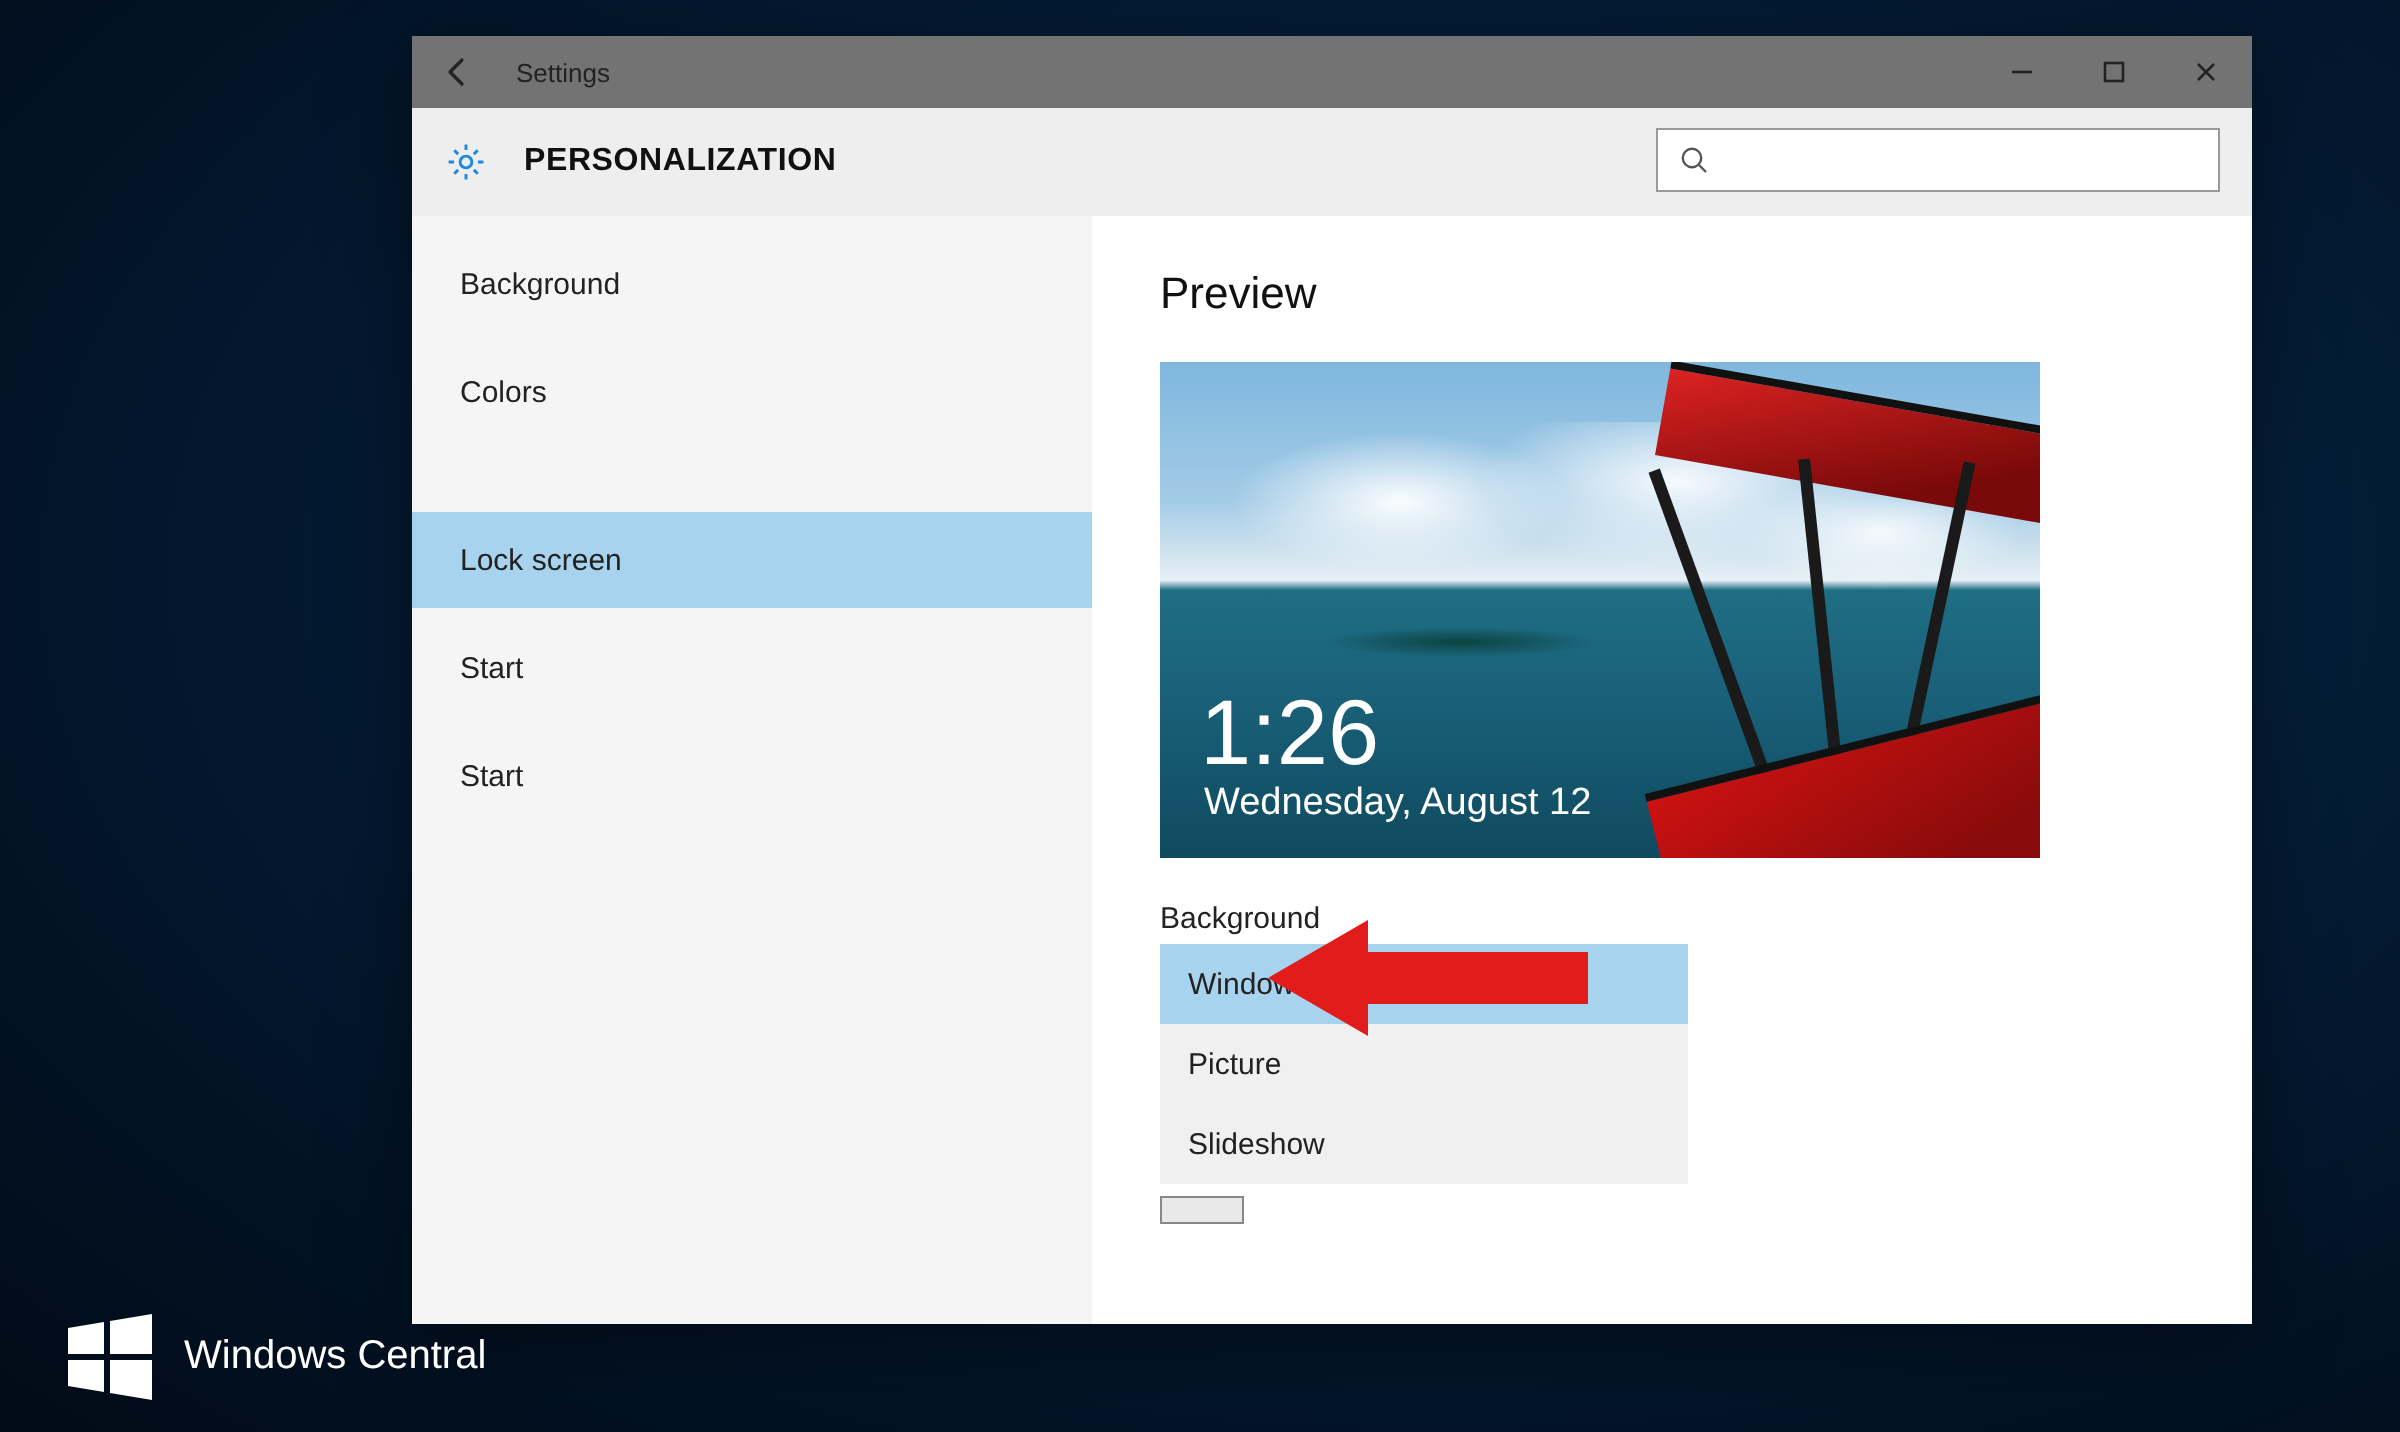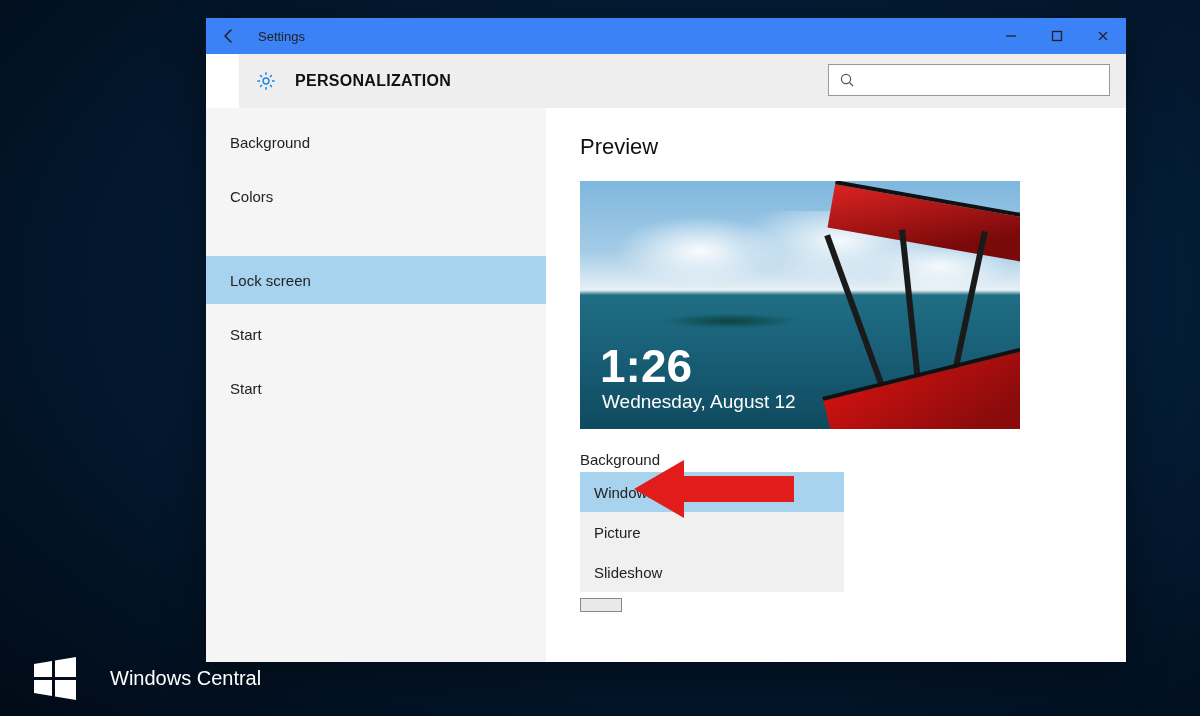--- a/index.html
+++ b/index.html
@@ -13,21 +13,21 @@
   .window {
     position: absolute;
     left: 206px; top: 18px;
     width: 920px; height: 644px;
     background: #ffffff;
     box-shadow: 0 10px 40px rgba(0,0,0,0.45);
     display: flex; flex-direction: column;
   }
 
   .titlebar {
-    height: 36px; background: #3b82f6;
+    height: 36px; background: #737373;
     display: flex; align-items: center;
     position: relative;
   }
   .titlebar .back {
     width: 46px; height: 36px; display:flex; align-items:center; justify-content:center;
     cursor: pointer;
   }
   .titlebar .title {
     font-size: 13px; color: #222; margin-left: 6px;
   }
@@ -37,21 +37,20 @@
   .win-controls div {
     width: 46px; height:36px; display:flex; align-items:center; justify-content:center;
     cursor:pointer;
   }
 
   .header-row {
     height: 54px; background: #eeeeee;
     display:flex; align-items:center;
     padding: 0 14px;
     position: relative;
-    margin-left: 33px;
   }
   .gear { width: 22px; height:22px; margin-right: 18px; margin-left: 2px; }
   .section-title {
     font-size: 16px; font-weight: 600; letter-spacing: 0.3px; color:#111;
   }
   .search {
     position:absolute; right: 16px; top: 10px;
     width: 282px; height: 32px;
     border: 1px solid #9a9a9a;
     background:#fff;
@@ -116,21 +115,21 @@
     transform: rotate(-14deg);
     border-top: 4px solid #111;
   }
   .wing .panel.top {
     top:-40px; bottom:auto; height:48px;
     transform: rotate(10deg);
     background: linear-gradient(160deg,#d22 0%, #7a0a0a 70%);
   }
   .pv-time {
     position:absolute; left:20px; bottom:40px;
-    color:#fff; font-weight:700; font-size:46px; line-height:1;
+    color:#fff; font-weight:400; font-size:46px; line-height:1;
   }
   .pv-date {
     position:absolute; left:22px; bottom:16px;
     color:#fff; font-size:19px; font-weight:300;
   }
 
   .bg-label { margin-top:22px; font-size:15px; color:#222; margin-bottom:4px; }
   .dropdown {
     width: 264px; background:#f0f0f0;
   }
@@ -146,21 +145,21 @@
 
   
   .arrow {
     position:absolute; left:634px; top:454px; width:140px; height:60px;
     pointer-events:none;
   }
 
   
   .watermark {
     position:absolute; left:30px; bottom:14px;
-    display:flex; align-items:center; gap:32px;
+    display:flex; align-items:center; gap:14px;
     color:#fff; font-size:20px; font-weight:300;
   }
   .wm-logo { width:48px; height:48px; }
 
   svg { display:block; }
 </style>
 </head>
 <body>
 
 <div class="window">

